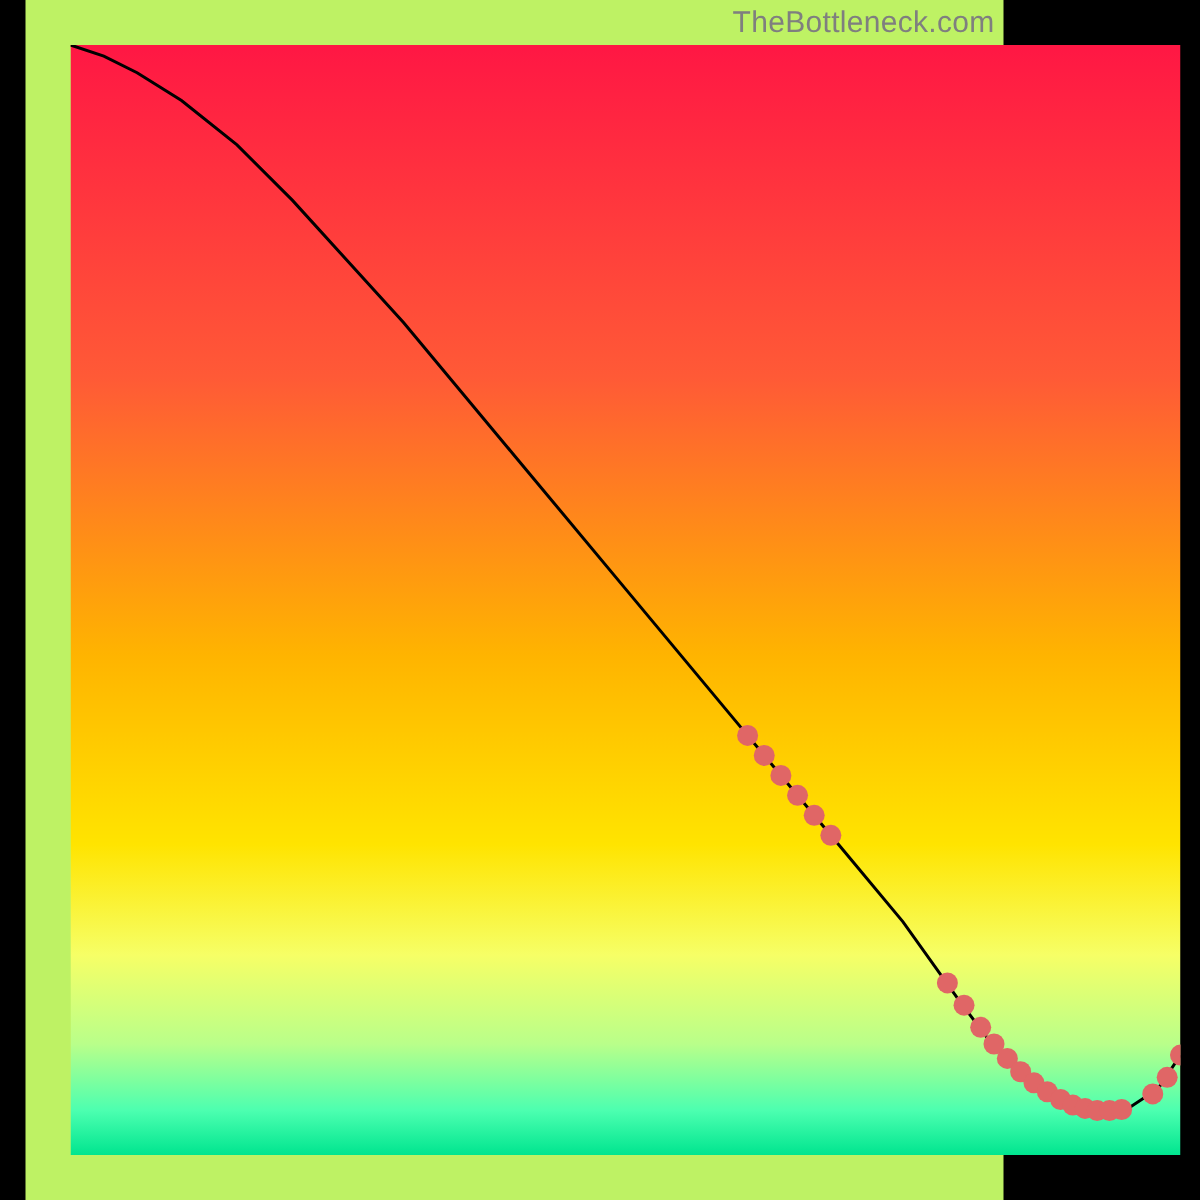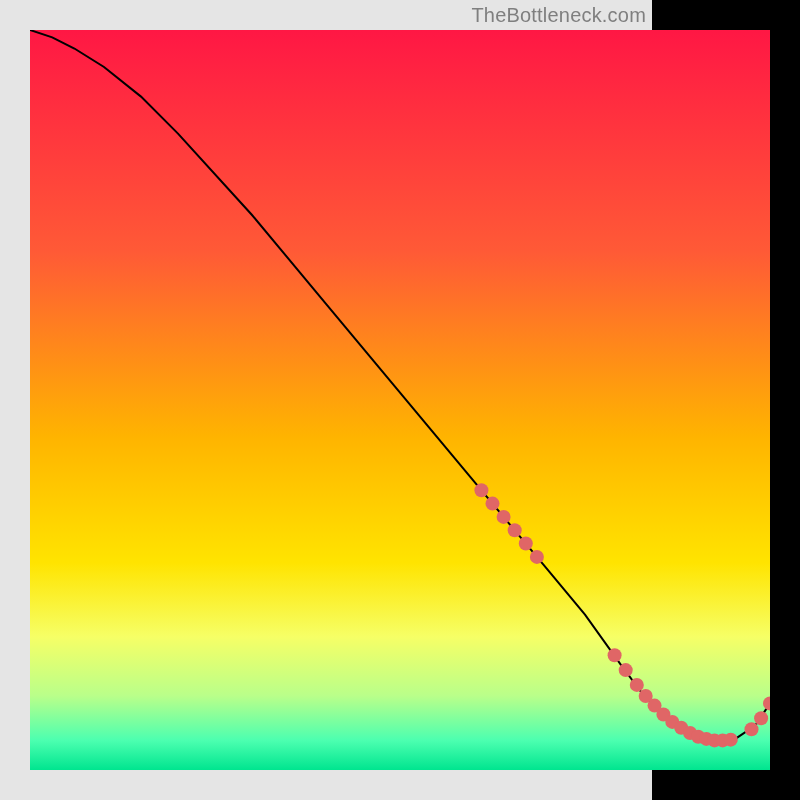--- a/index.html
+++ b/index.html
@@ -8,21 +8,22 @@
     width: 800px;
     height: 800px;
     background: #000000;
     overflow: hidden;
     font-family: -apple-system, BlinkMacSystemFont, "Segoe UI", Arial, sans-serif;
   }
   .outer {
     position: relative;
     width: 652px;
     height: 800px;
-    background: #e5e5e5;
+    background: #bef264;
+    margin-left: 17px;
   }
   .attribution {
     position: absolute;
     top: 4px;
     right: 6px;
     color: #7f7f7f;
     font-size: 20px;
     font-weight: 500;
     letter-spacing: 0.2px;
   }

